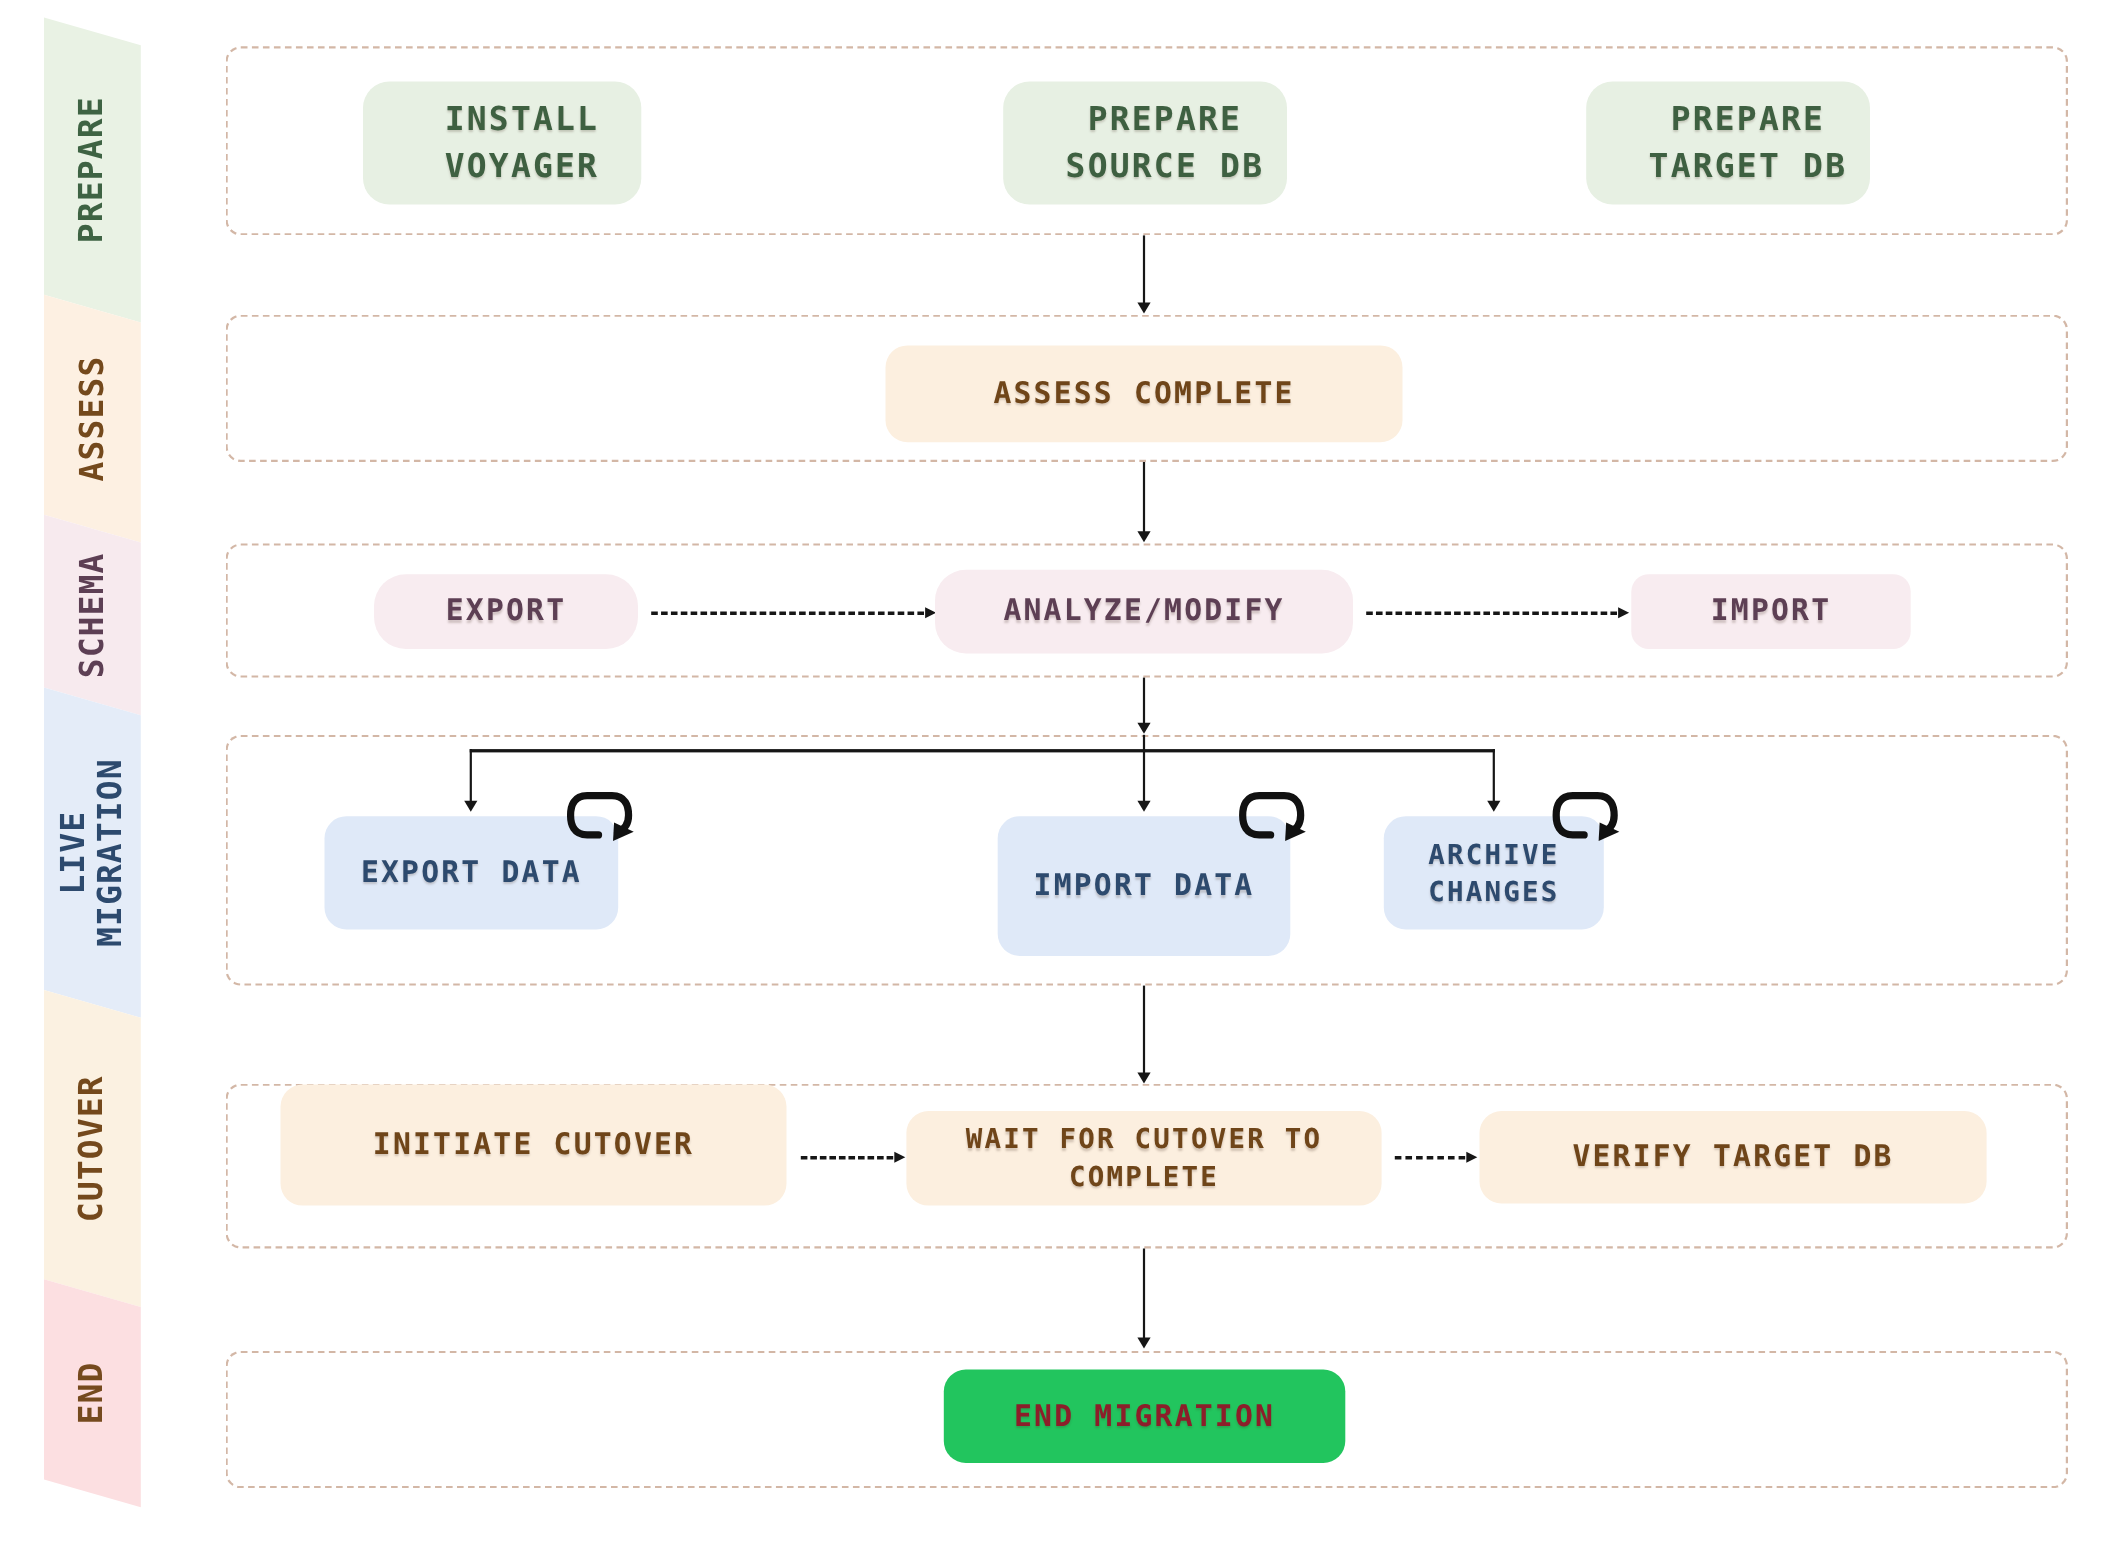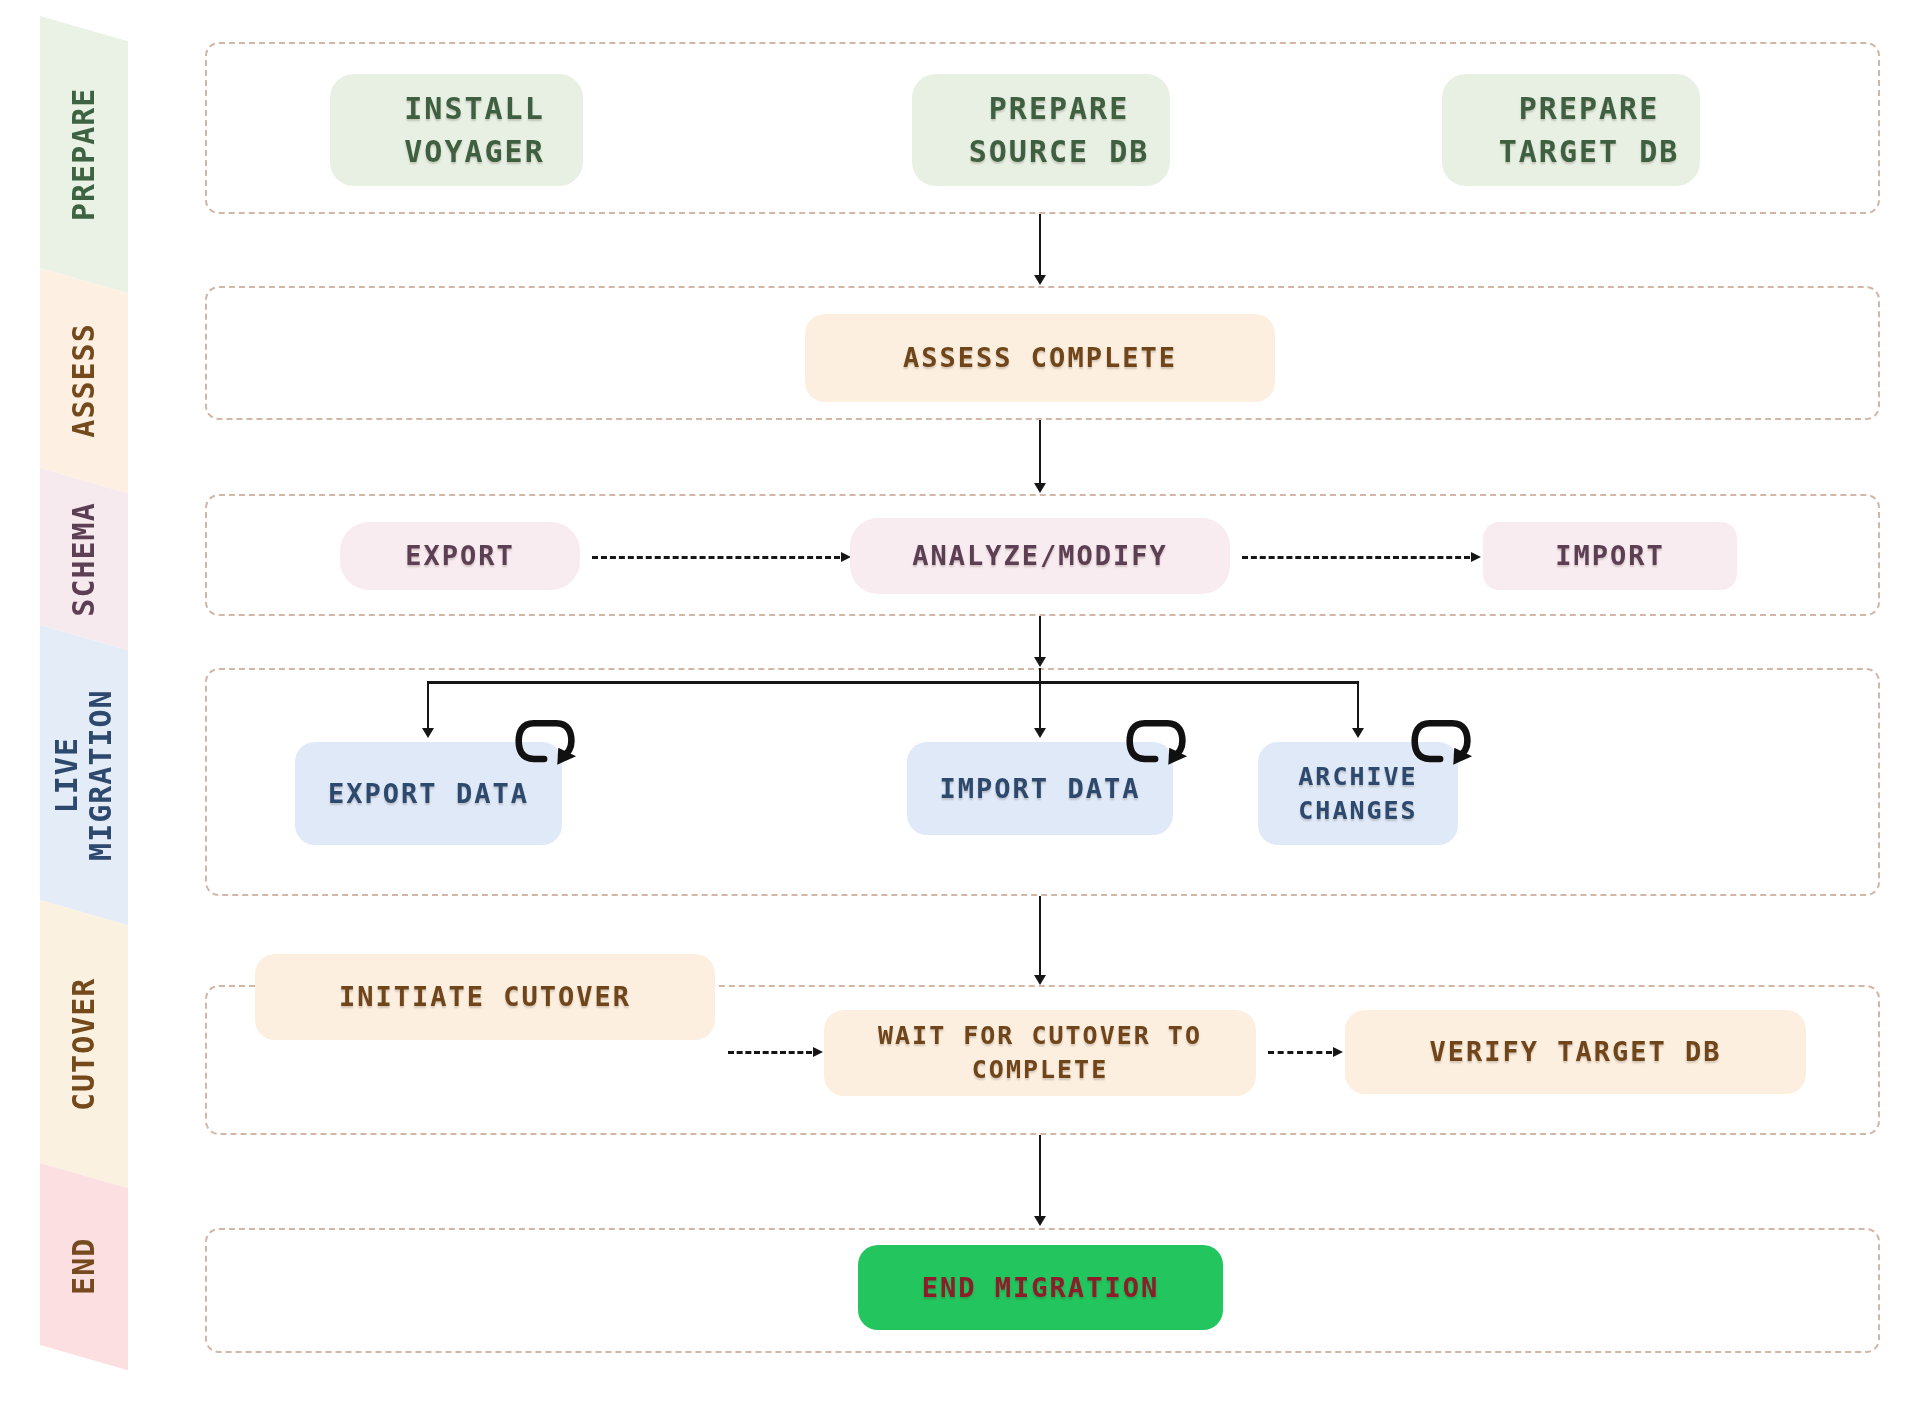--- a/index.html
+++ b/index.html
@@ -126,40 +126,40 @@
 <div class="varrow head" style="left:1357px;top:681px;height:48px;"></div>
 
 <div class="fbox stage-blue" style="left:295px;top:742px;width:267px;height:103px;">
   <div class="box-label">EXPORT DATA</div>
 </div>
 <svg class="loop-icon" style="left:514px;top:718px;" viewBox="0 0 68 52">
   <path d="M32 43 H21 C8 43 5 33 5 24 C5 15 8 5 21 5 H45 C58 5 61 15 61 24 C61 31 58 37 51 40.5" fill="none" stroke="#111111" stroke-width="7" stroke-linecap="round"></path>
   <path d="M47 31 L66 40 L46 49 Z" fill="#111111"></path>
 </svg>
 
-<div class="fbox stage-blue" style="left:907px;top:742px;width:266px;height:93px;">
+<div class="fbox stage-blue" style="left:907px;top:742px;width:266px;height:127px;">
   <div class="box-label">IMPORT DATA</div>
 </div>
 <svg class="loop-icon" style="left:1125px;top:718px;" viewBox="0 0 68 52">
   <path d="M32 43 H21 C8 43 5 33 5 24 C5 15 8 5 21 5 H45 C58 5 61 15 61 24 C61 31 58 37 51 40.5" fill="none" stroke="#111111" stroke-width="7" stroke-linecap="round"></path>
   <path d="M47 31 L66 40 L46 49 Z" fill="#111111"></path>
 </svg>
 
 <div class="fbox stage-blue" style="left:1258px;top:742px;width:200px;height:103px;">
   <div class="box-label" style="font-size:25px;line-height:1.35;">ARCHIVE
 CHANGES</div>
 </div>
 <svg class="loop-icon" style="left:1410px;top:718px;" viewBox="0 0 68 52">
   <path d="M32 43 H21 C8 43 5 33 5 24 C5 15 8 5 21 5 H45 C58 5 61 15 61 24 C61 31 58 37 51 40.5" fill="none" stroke="#111111" stroke-width="7" stroke-linecap="round"></path>
   <path d="M47 31 L66 40 L46 49 Z" fill="#111111"></path>
 </svg>
 
 <div class="varrow head" style="left:1039px;top:896px;height:80px;"></div>
 
-<div class="fbox stage-peach" style="left:255px;top:954px;width:460px;height:86px;">
+<div class="fbox stage-peach" style="left:255px;top:986px;width:460px;height:110px;">
   <div class="box-label">INITIATE CUTOVER</div>
 </div>
 <div class="darrow" style="left:728px;top:1051px;width:84px;"></div>
 <div class="fbox stage-peach" style="left:824px;top:1010px;width:432px;height:86px;">
   <div class="box-label" style="font-size:25px;line-height:1.35;">WAIT FOR CUTOVER TO
 COMPLETE</div>
 </div>
 <div class="darrow" style="left:1268px;top:1051px;width:64px;"></div>
 <div class="fbox stage-peach" style="left:1345px;top:1010px;width:461px;height:84px;">
   <div class="box-label">VERIFY TARGET DB</div>

